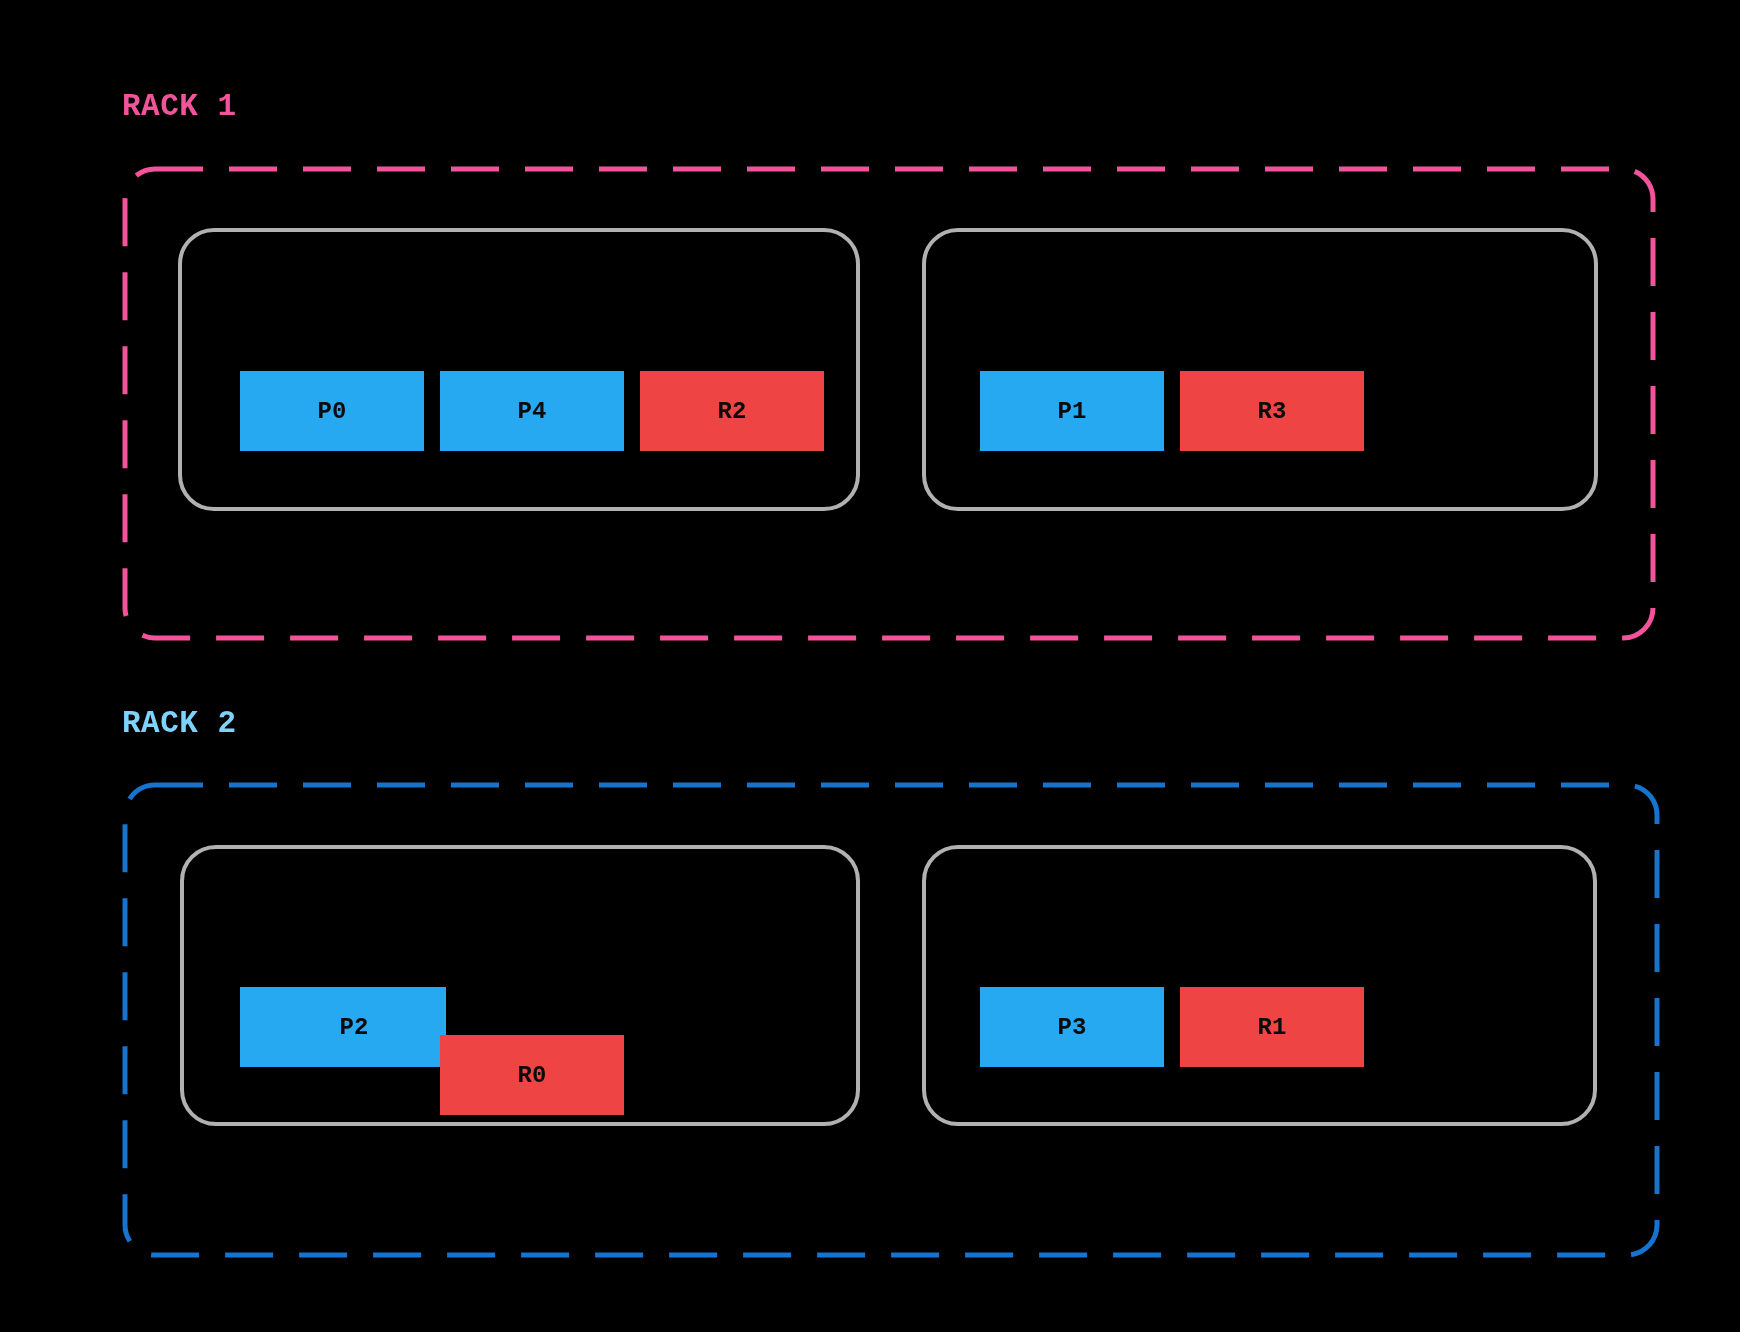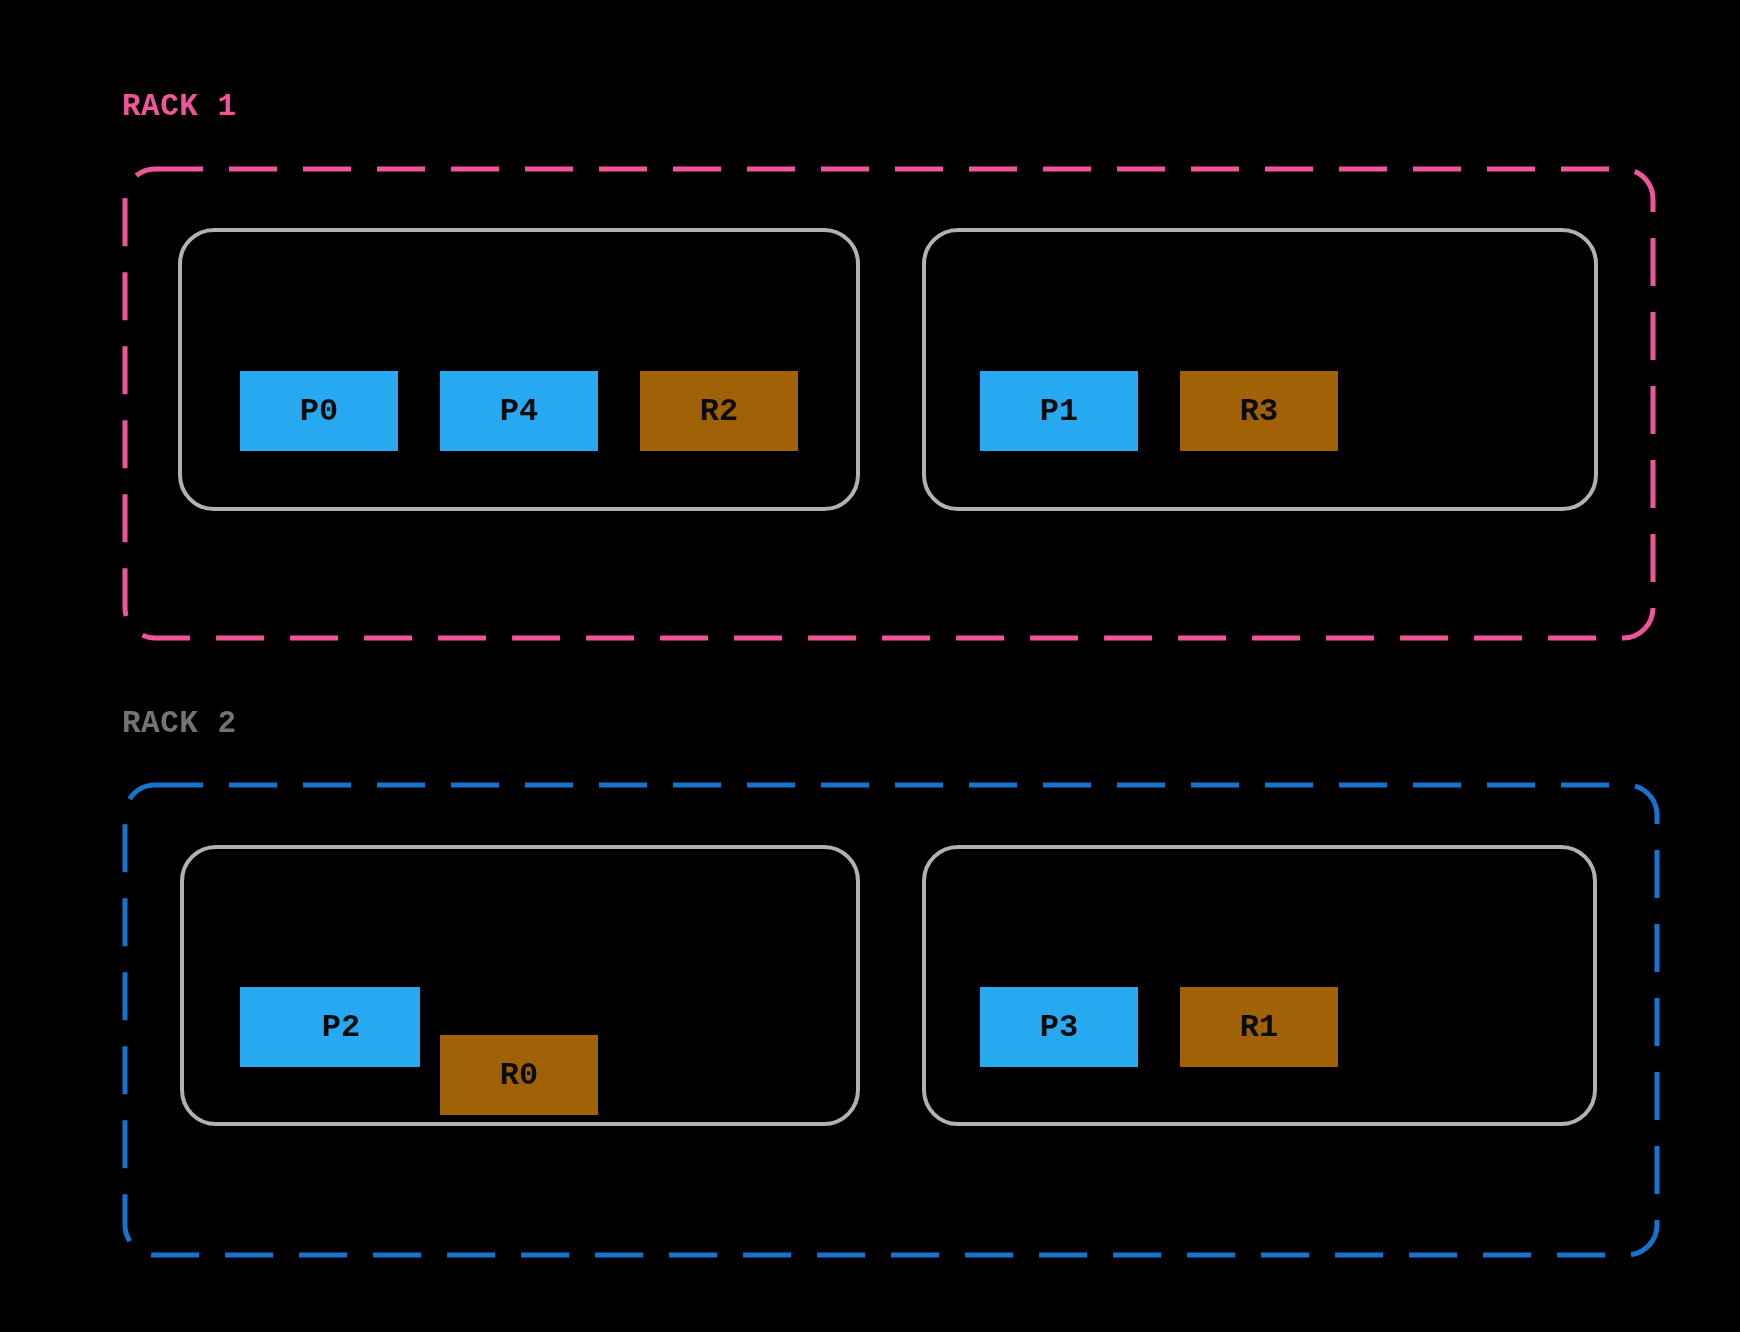--- a/index.html
+++ b/index.html
@@ -18,45 +18,45 @@
   }
   .rack-label {
     position: absolute;
     font-weight: 700;
     font-size: 31px;
     letter-spacing: 0.5px;
     line-height: 1;
     white-space: nowrap;
   }
   .rack-label--pink { color: #F1549B; }
-  .rack-label--blue { color: #737373; }
+  .rack-label--blue { color: #7dd3fc; }
   .boundary {
     position: absolute;
     display: block;
   }
   .node {
     position: absolute;
     border: 4px solid #B1B1B1;
     border-radius: 36px;
     background: transparent;
     box-sizing: border-box;
   }
   .shard {
     position: absolute;
-    width: 158px;
+    width: 184px;
     height: 80px;
     display: flex;
     align-items: center;
     justify-content: center;
     font-weight: 700;
-    font-size: 32px;
+    font-size: 24px;
     color: #0B0B0B;
   }
   .shard--primary { background: #27A9F1; }
-  .shard--replica { background: #a16207; }
+  .shard--replica { background: #ef4444; }
 </style>
 </head>
 <body>
 
 <div class="canvas">
 
   <div class="rack-label rack-label--pink" style="left:122px; top:83px;">RACK 1</div>
 
   <svg class="boundary" width="1534" height="475" style="left:122px; top:158px;">
     <rect x="3" y="3" width="1528" height="469" rx="30" ry="30" fill="none" stroke-width="5" stroke-dasharray="48 26" stroke="#F1549B"></rect>

